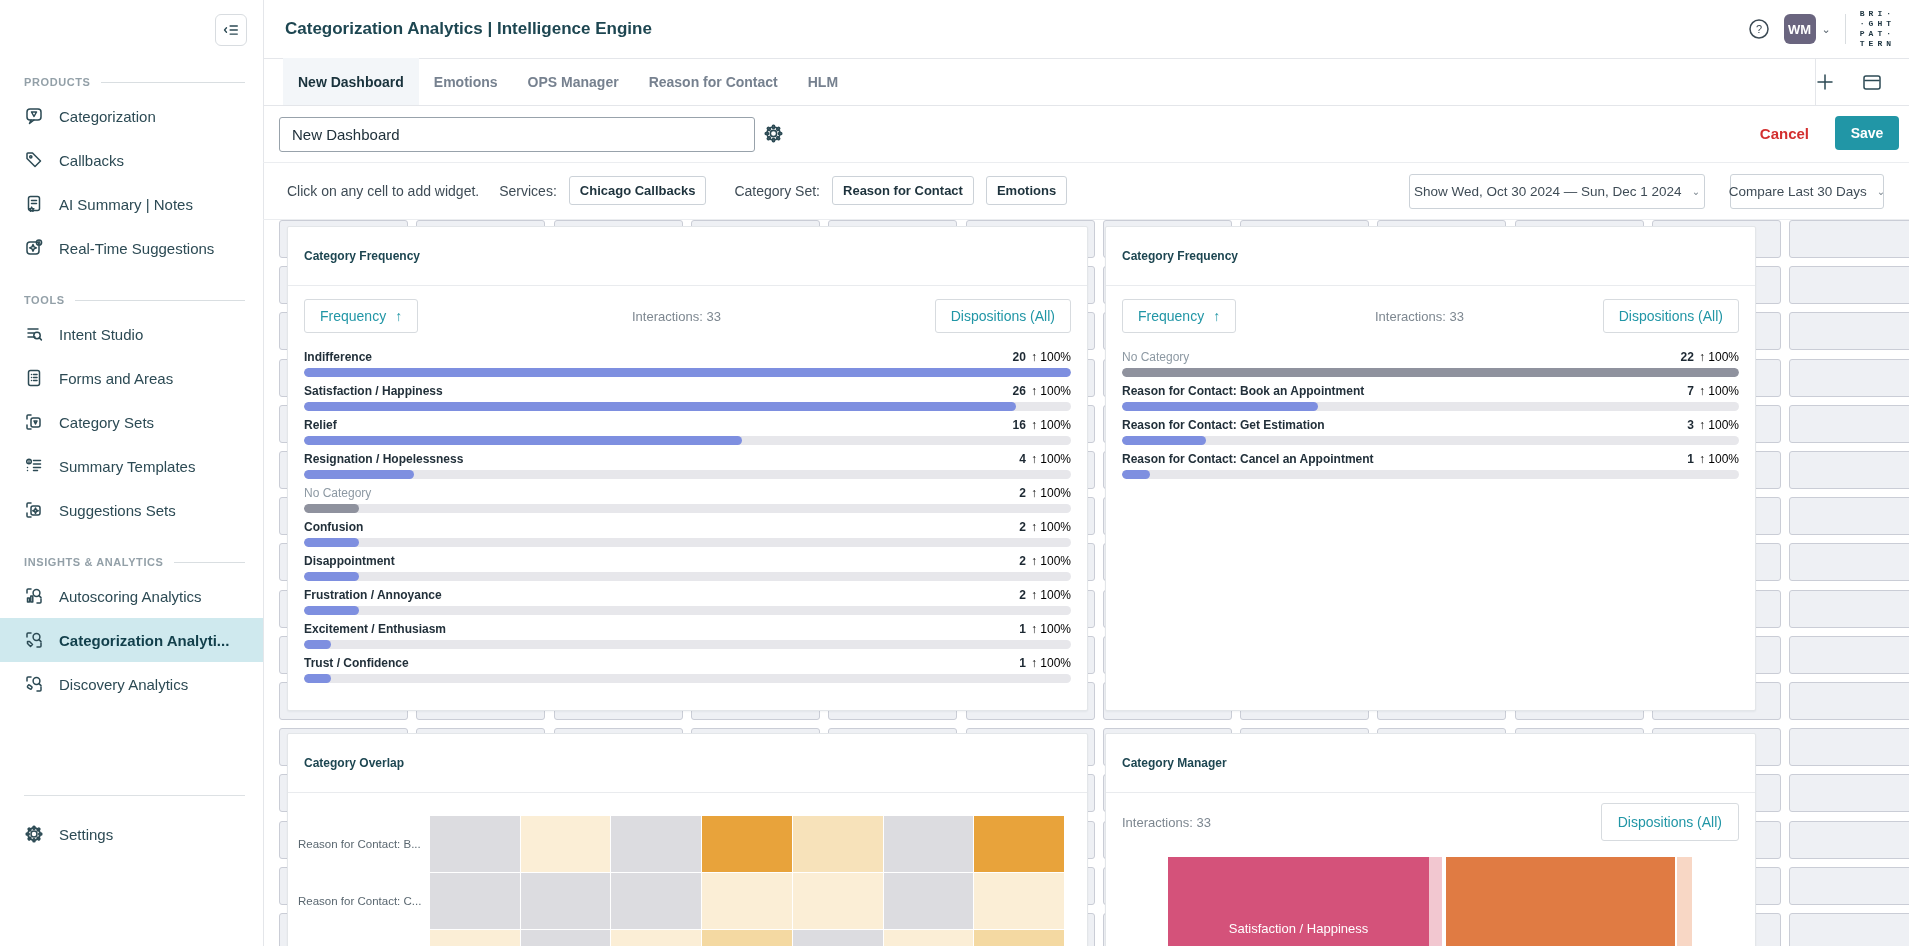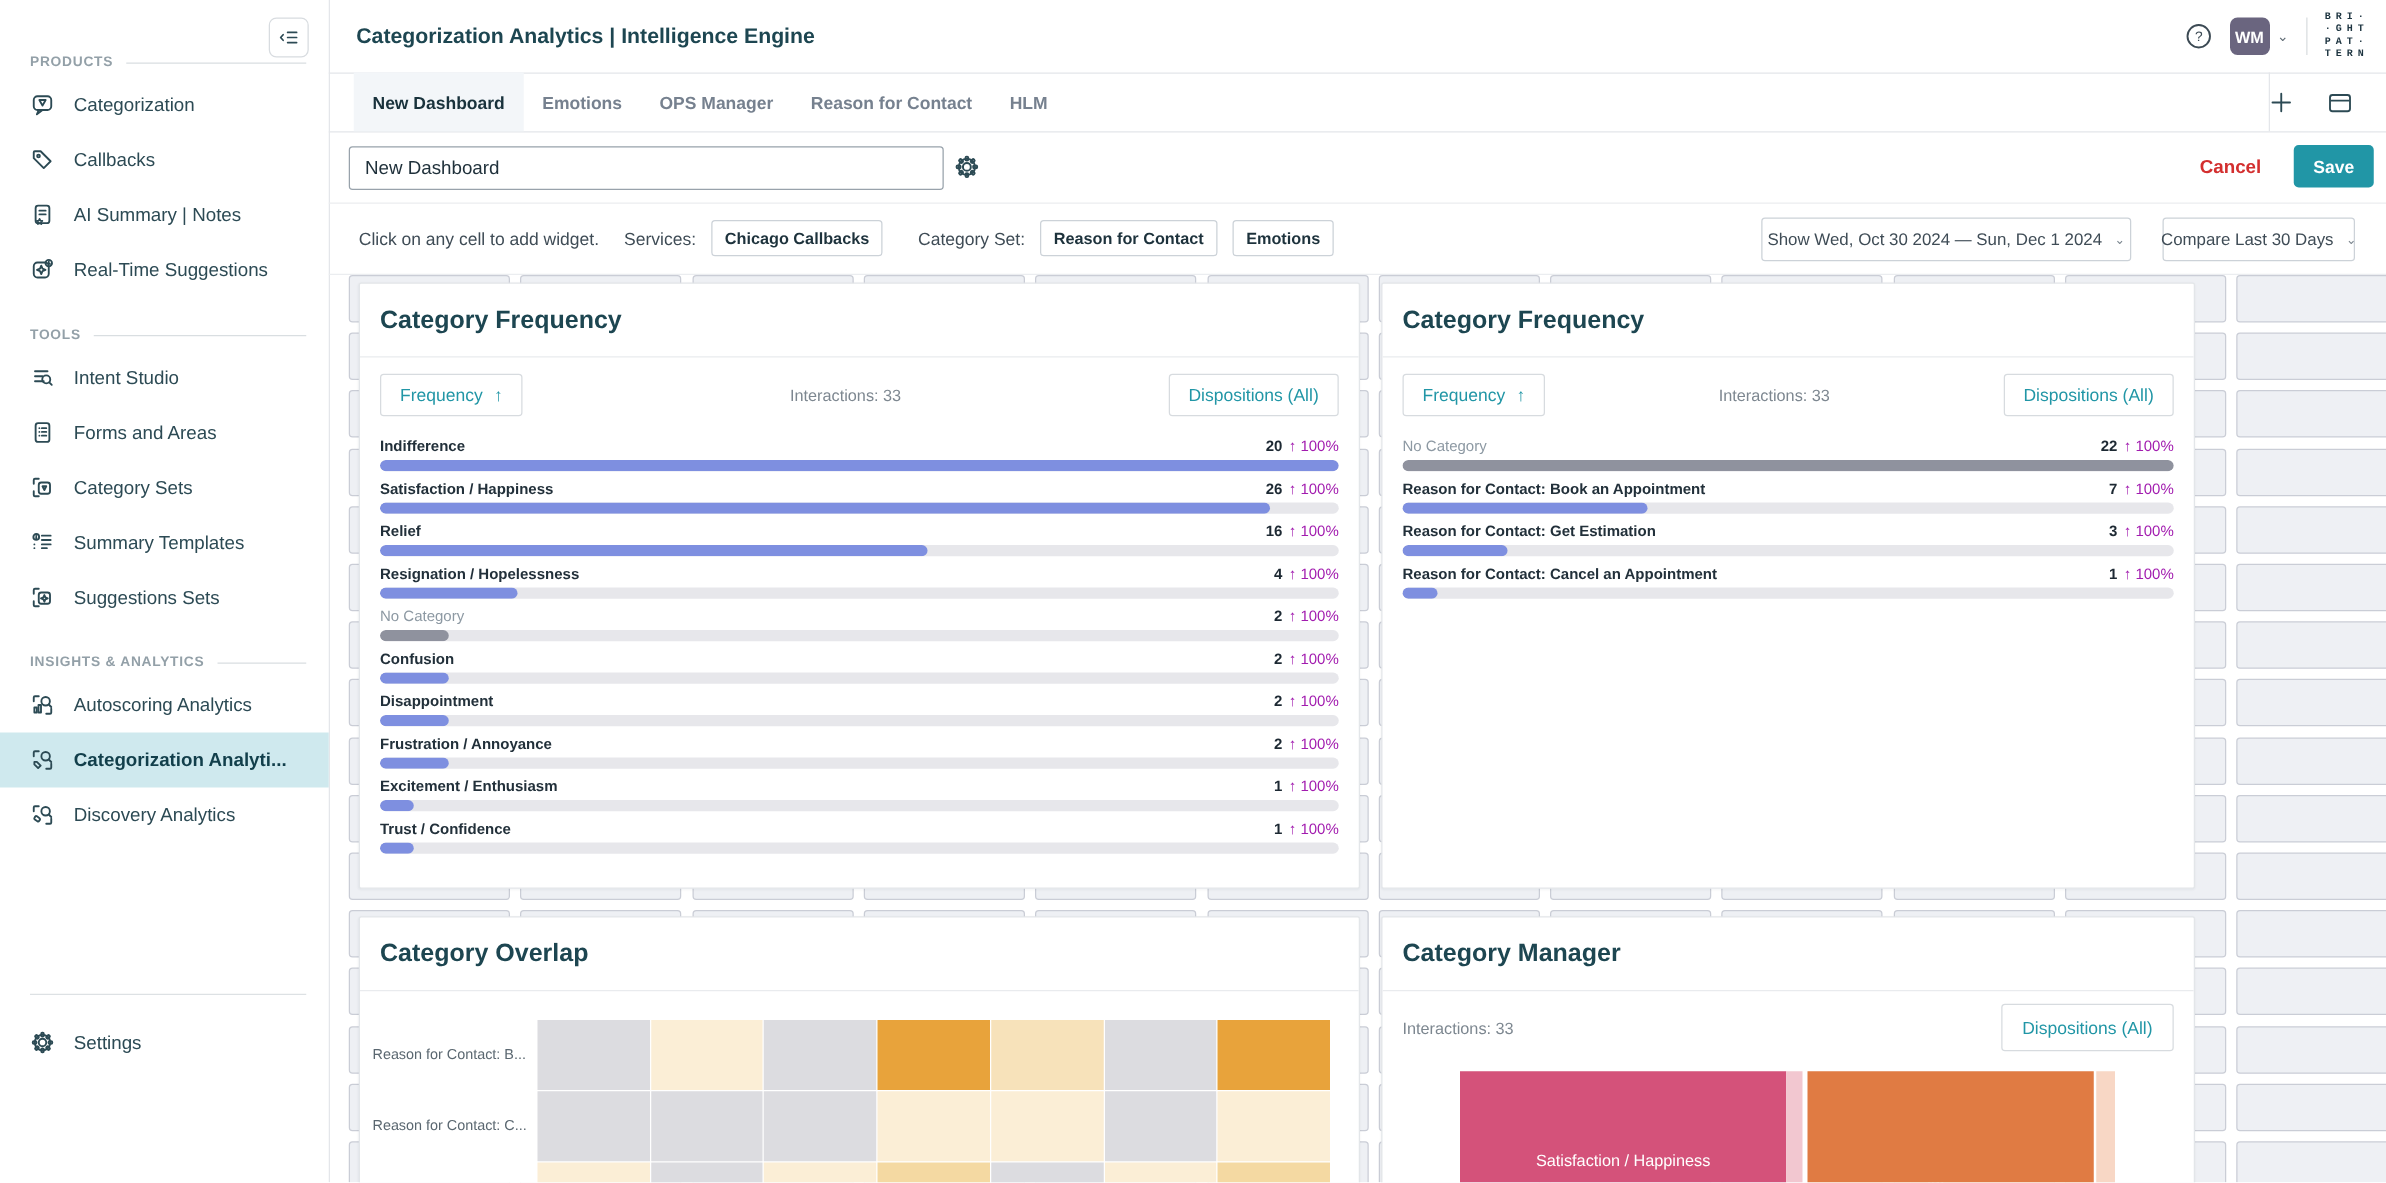--- a/index.html
+++ b/index.html
@@ -64,33 +64,33 @@
   .dd-range{left:1146px;width:294px;}
   .dd-compare{left:1467px;width:152px;}
 
   
   .gridlayer{position:absolute;left:263px;top:219px;right:0;bottom:0;overflow:hidden;}
   .gcell{position:absolute;background:#eef0f4;border:1px solid #cacdd6;border-radius:3px;box-sizing:border-box;cursor:pointer;}
 
   
   .card{position:absolute;background:#fff;border:1px solid #e3e6e9;border-radius:2px;box-shadow:0 1px 2px rgba(20,40,60,.05);overflow:hidden;}
   .card-head{height:58px;display:flex;align-items:center;border-bottom:1px solid #e9ebee;}
-  .card-title{font-size:20px;font-weight:bold;color:#1d4651;margin-left:16px;}
+  .card-title{font-size:12px;font-weight:bold;color:#1d4651;margin-left:16px;}
   .controls{display:flex;align-items:center;justify-content:space-between;padding:13px 16px 11px 16px;}
   .wbtn{border:1px solid #d7dbdf;border-radius:3px;background:#fff;color:#2196a6;font-size:14px;
       padding:8px 15px;cursor:pointer;display:flex;align-items:center;gap:9px;font-family:"Liberation Sans",sans-serif;white-space:nowrap;}
   .interactions{font-size:13px;color:#7d8790;}
   .rows{padding:6px 16px 0 16px;}
   .frow{height:34px;}
   .frow .top{display:flex;align-items:baseline;justify-content:space-between;}
   .frow .cat{font-size:12px;font-weight:bold;color:#22303a;}
   .frow.muted .cat{color:#8d99a3;font-weight:normal;}
   .frow .nums{display:flex;align-items:baseline;gap:5px;}
   .frow .val{font-size:12px;font-weight:bold;color:#1d2933;}
-  .frow .delta{font-size:12px;color:#a21caf;}
+  .frow .delta{font-size:12px;color:#000000;}
   .track{height:9px;border-radius:5px;background:#e7e7eb;margin-top:4px;overflow:hidden;}
   .fill{height:100%;border-radius:5px;background:#7e8fe0;}
   .frow.muted .fill{background:#8f929e;}
 
   
   .hm-row{position:relative;height:56px;margin-bottom:1px;}
   .hm-label{position:absolute;left:10px;top:0;width:125px;height:100%;display:flex;align-items:center;
       font-size:11.5px;color:#5a6770;white-space:nowrap;overflow:hidden;}
   .hm-cells{position:absolute;left:142px;top:0;width:634px;height:100%;display:flex;gap:1px;}
   .hm-cell{flex:1;cursor:pointer;}
@@ -107,21 +107,21 @@
 
   <nav class="sidebar">
     <div class="collapse-btn">
       <span>
         <svg class="stroke" width="18" height="18" viewBox="0 0 20 20">
             <path d="M9 5.5h8M9 10h8M9 14.5h8"></path>
             <path d="M5 7.5L2.8 10 5 12.5"></path>
           </svg>
       </span>
     </div>
-    <div id="sidebar-sections" style="padding-top:44px;">
+    <div id="sidebar-sections" style="padding-top:76px;">
         <div class="sb-section-label">
           <span>PRODUCTS</span>
           <span class="rule"></span>
         </div>
         <div class="sb-item">
           <span class="sb-icon">
             <svg width="20" height="20" viewBox="0 0 20 20" class="stroke">
               <rect x="3" y="3" width="14" height="11" rx="3"></rect>
               <path d="M7 14l-1.5 3.5L10 14"></path>
               <path d="M7.5 6h5l-2.5 4.5z"></path>

